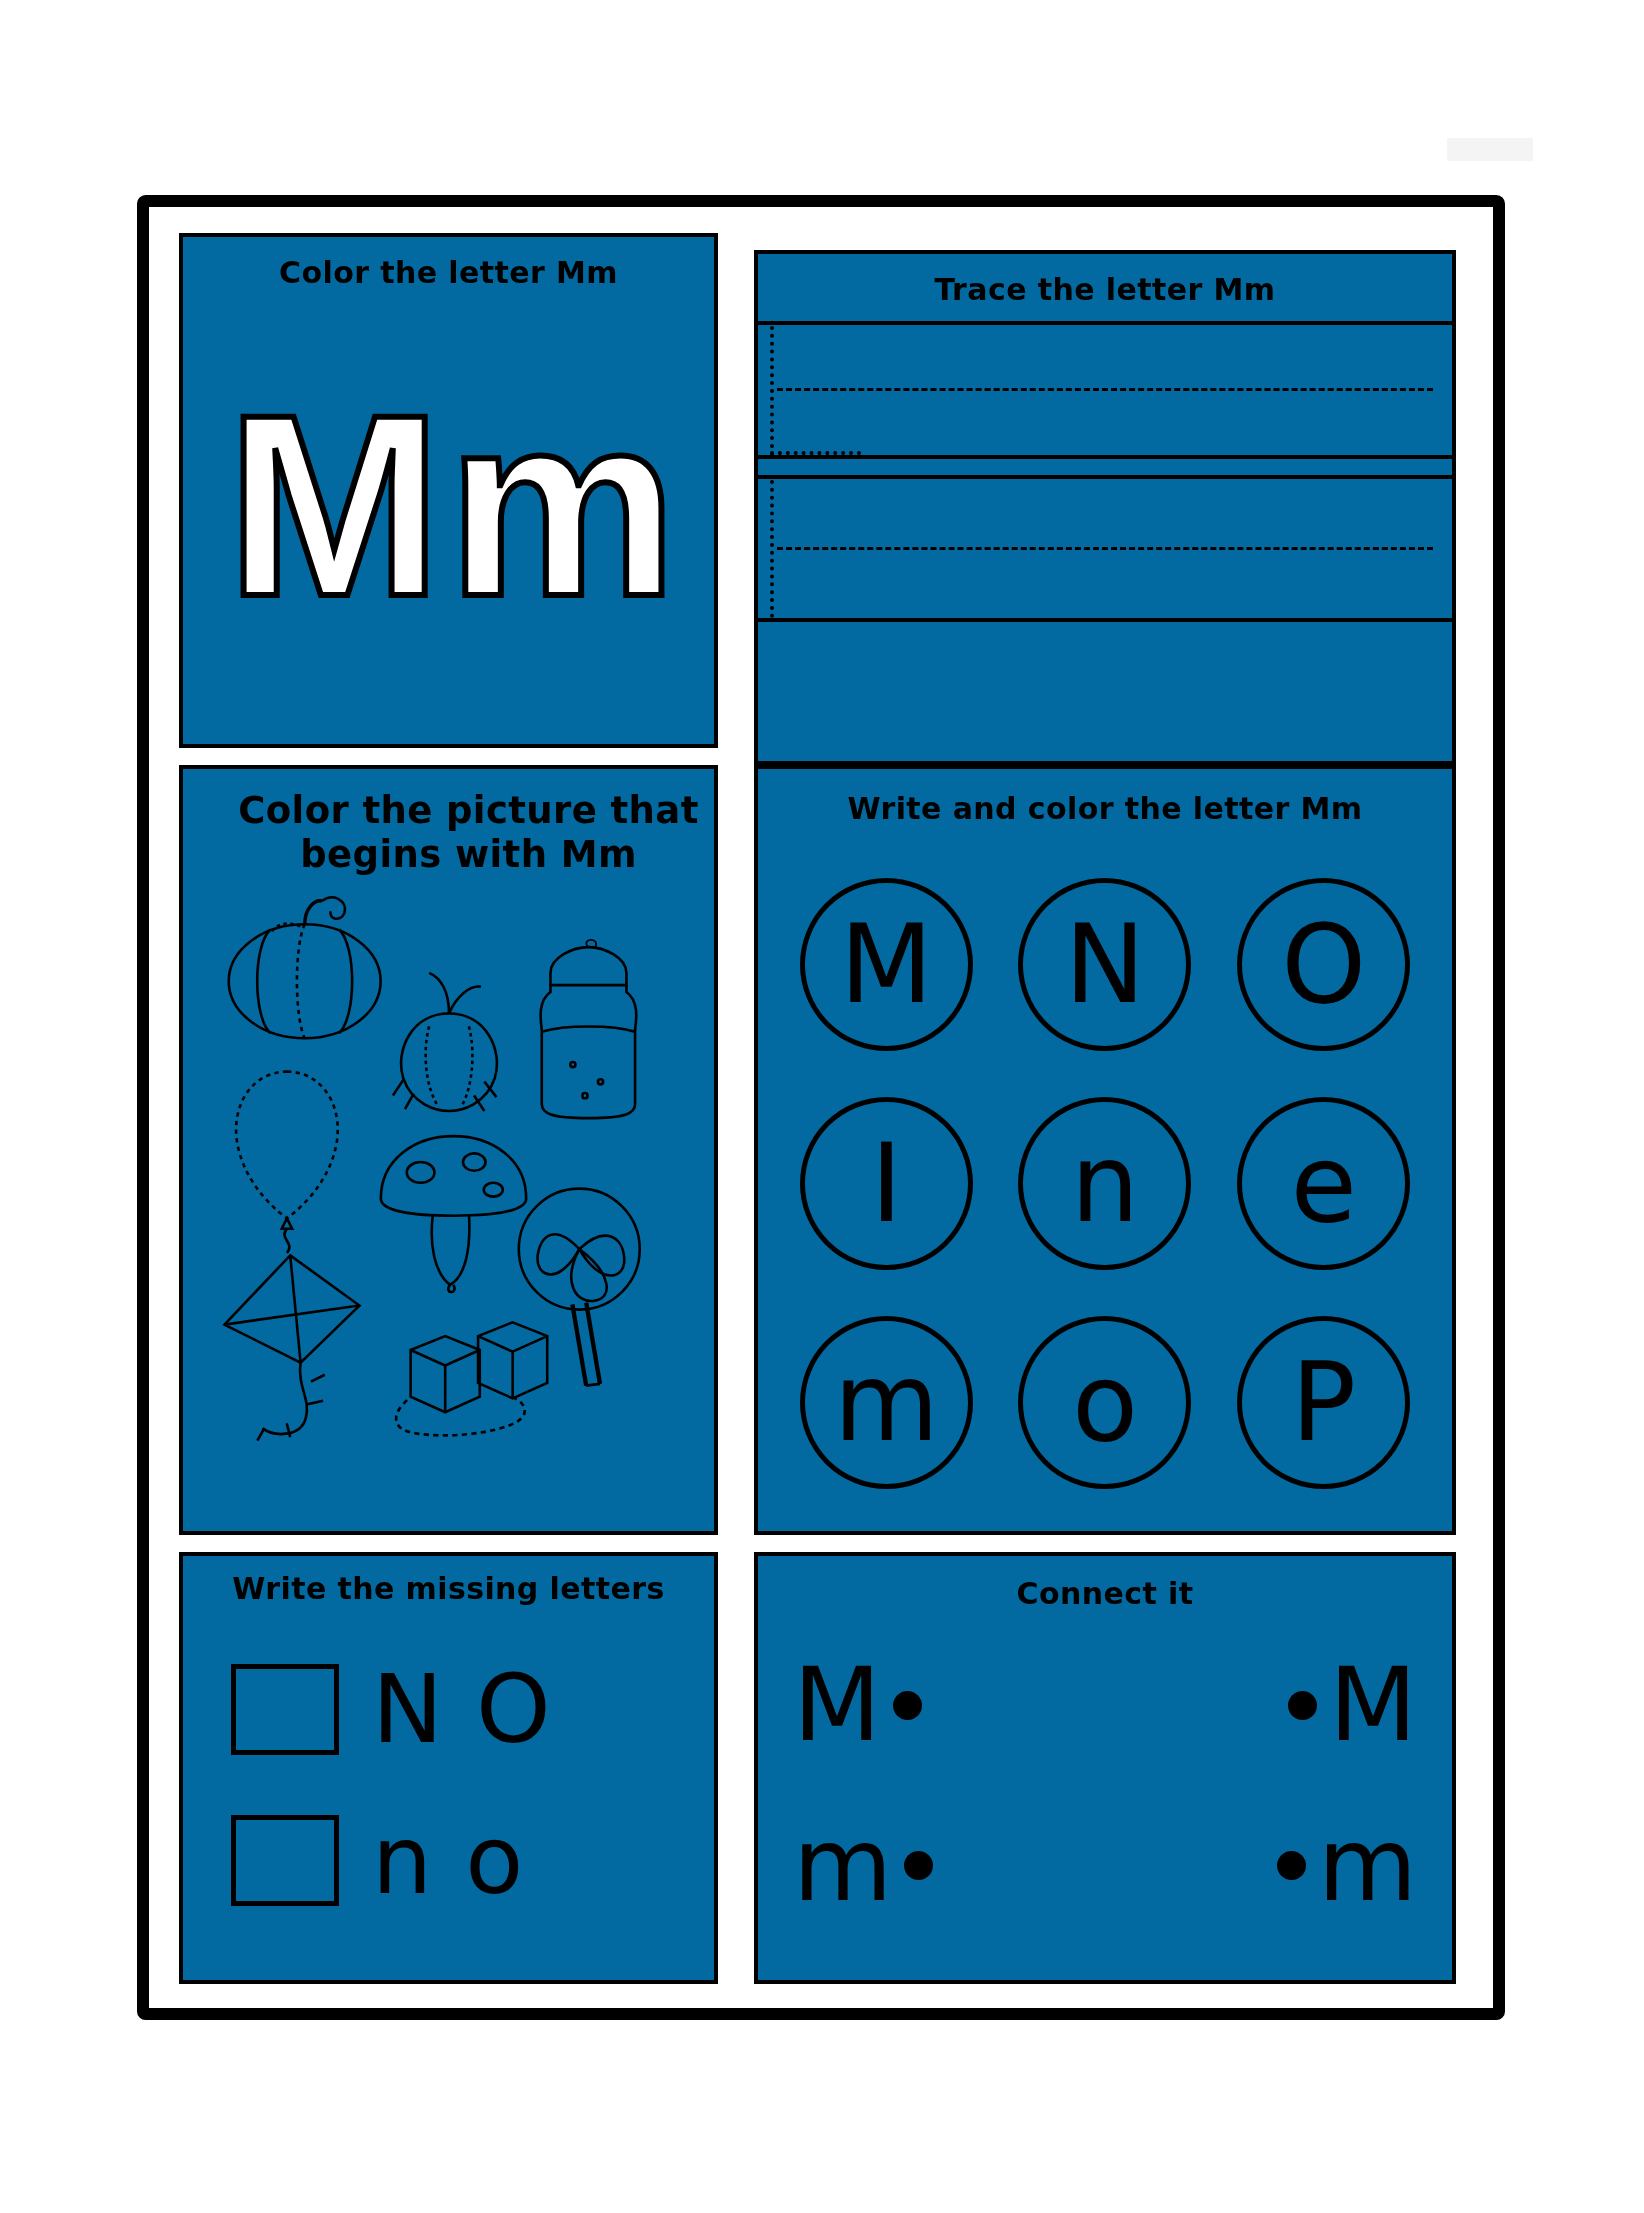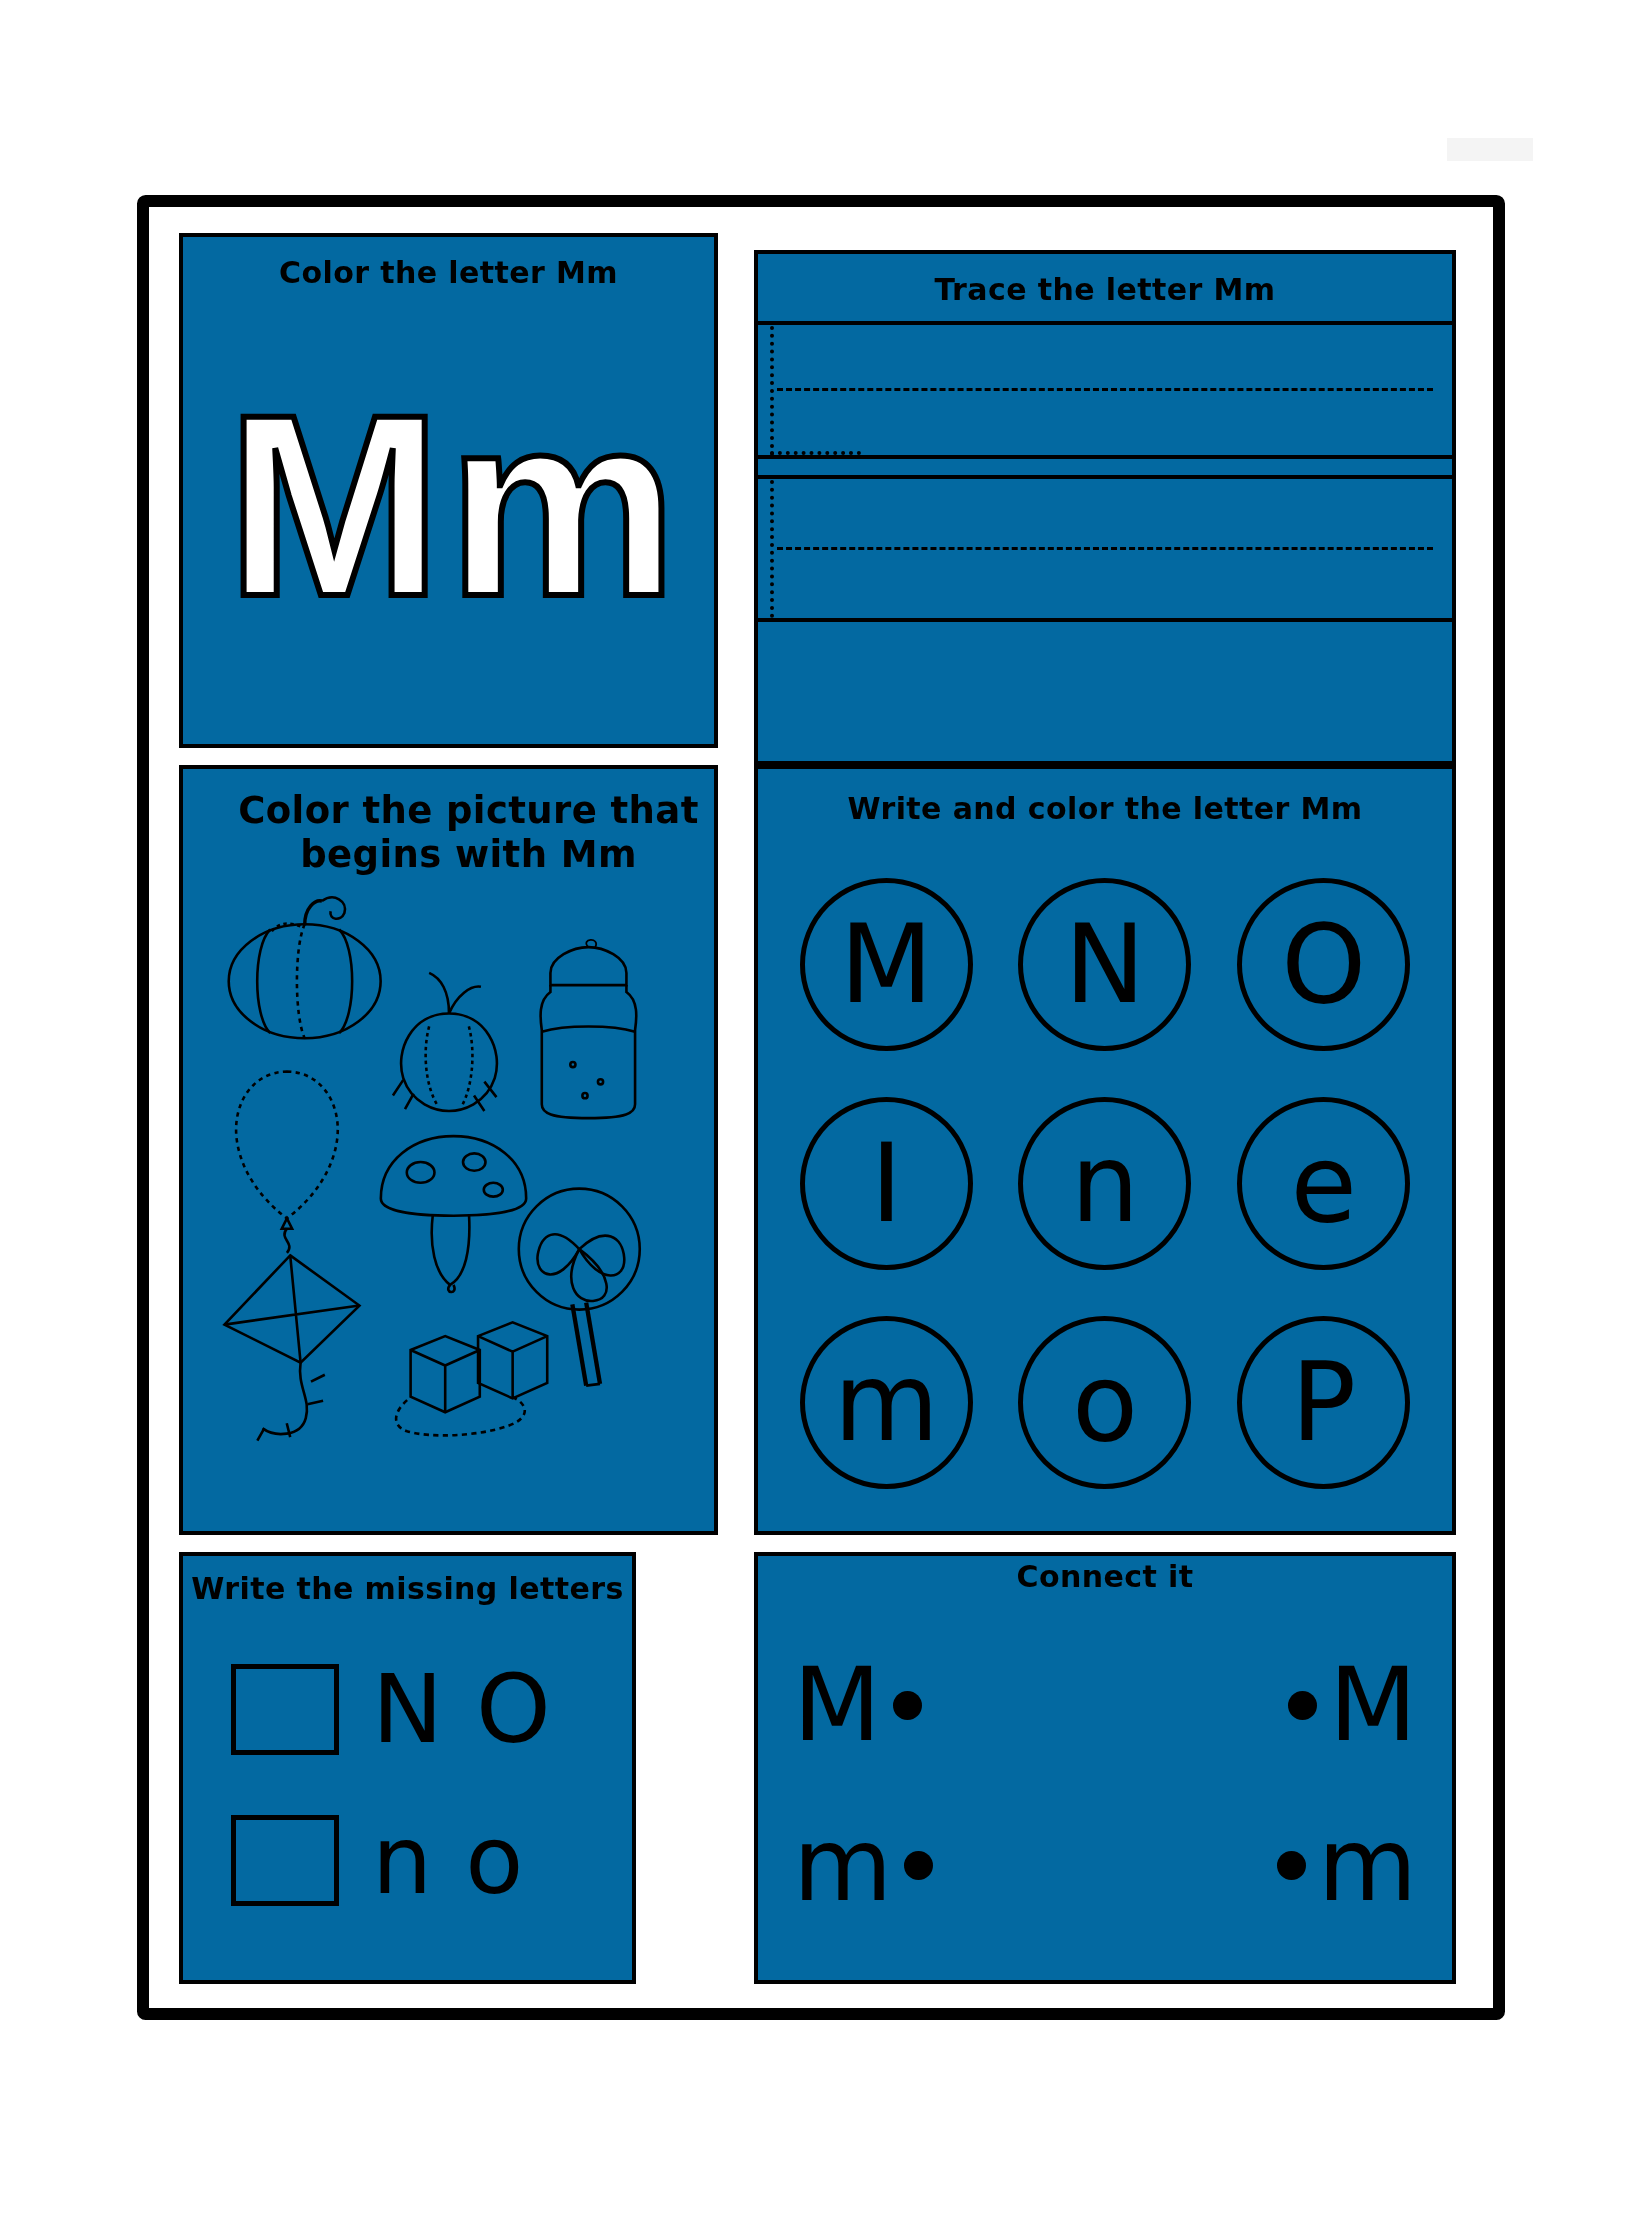--- a/index.html
+++ b/index.html
@@ -154,21 +154,21 @@
     justify-content: center;
     font-family: "DejaVu Sans", sans-serif;
     font-size: 108px;
     line-height: 1;
     color: #000;
     box-sizing: border-box;
   }
 
   
   #panel-missing {
-    left: 30px; top: 1345px; width: 457px; height: 432px;
+    left: 30px; top: 1345px; width: 539px; height: 432px;
   }
   #panel-missing .panel-title {
     font-size: 30px;
     margin-top: 15.6px;
   }
   .missing-rows {
     position: absolute;
     left: 48px; right: 30px; top: 78px; bottom: 17.3px;
   }
   .missing-row {
@@ -189,21 +189,21 @@
     line-height: 1;
     color: #000;
   }
 
   
   #panel-connect {
     left: 605px; top: 1345px; width: 702px; height: 432px;
   }
   #panel-connect .panel-title {
     font-size: 30px;
-    margin-top: 4px;
+    margin-top: 21px;
   }
   .connect-area {
     position: absolute;
     left: 35px; right: 35px; top: 69px; bottom: 17.3px;
   }
   .connect-row {
     display: flex;
     align-items: center;
     justify-content: space-between;
     height: 160px;

